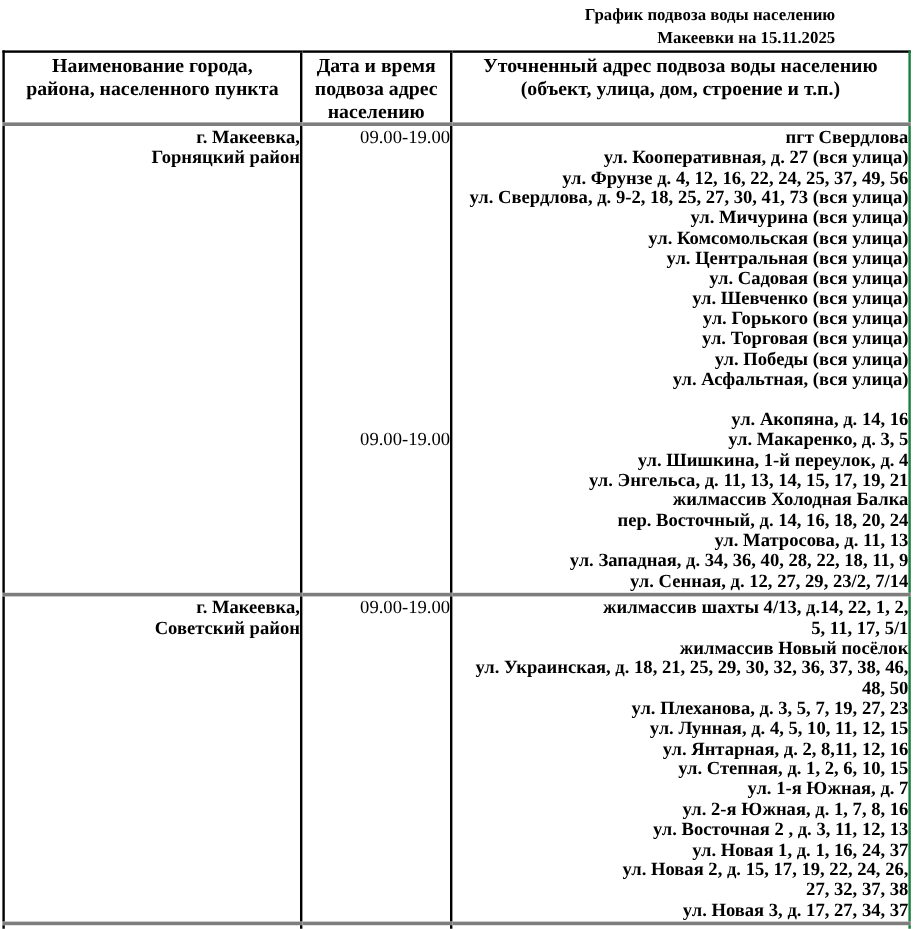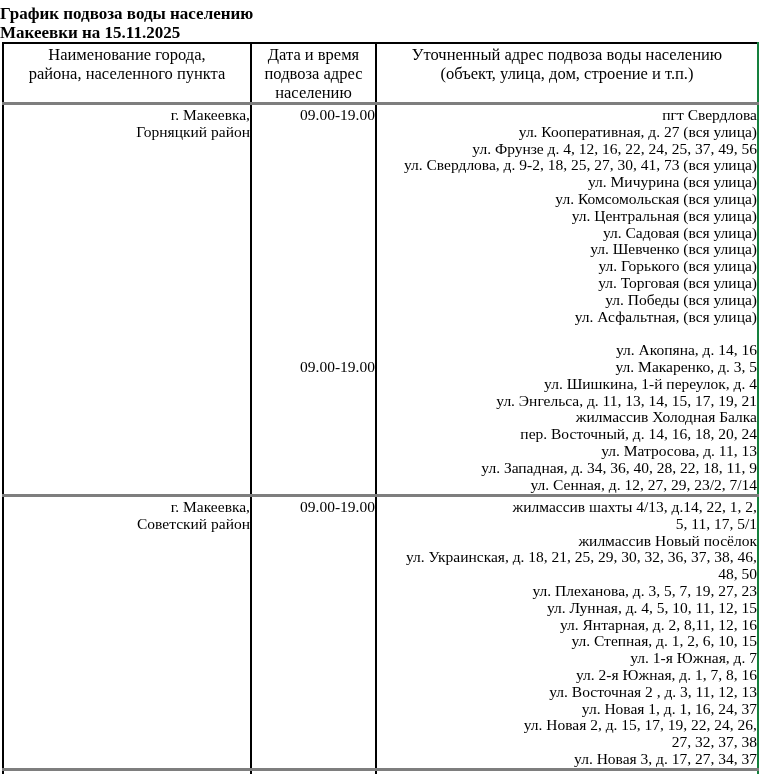--- a/index.html
+++ b/index.html
@@ -3,22 +3,22 @@
 <meta charset="utf-8">
 <style>
   html, body { margin: 0; padding: 0; }
   body {
     width: 764px; height: 774px; overflow: hidden;
     background: #ffffff; color: #000000;
     font-family: "Liberation Serif", serif;
   }
   .title {
     width: 676px; padding-top: 5px;
-    text-align: left; font-weight: bold;
-    font-size: 17px; line-height: 18.5px;
+    text-align: right; font-weight: bold;
+    font-size: 14px; line-height: 18.5px; margin-left: 20px;
   }
   table.schedule {
     border-collapse: collapse; table-layout: fixed;
     margin-left: 2px; width: 755px;
   }
   .schedule th, .schedule td {
     border-left: 2px solid #000; padding: 0; vertical-align: top;
   }
   .schedule th:last-child, .schedule td:last-child { border-right: 2px solid #15803d; }
   .schedule thead th {
@@ -27,21 +27,21 @@
     text-align: center; height: 57px; padding-top: 1px;
   }
   .schedule tbody td {
     border-bottom: 3px solid #7e7e7e;
     font-size: 15.5px; line-height: 16.8px;
     text-align: right; padding-top: 2px;
   }
   .r1 td { height: 387px; }
   .r2 td { height: 269px; }
   .r3 td { height: 24px; }
-  .line { white-space: nowrap; }
+  .line { white-space: nowrap; font-weight: bold; }
   .time { white-space: nowrap; }
   .time-offset { margin-top: 235px; }
 </style>
 </head>
 <body>
 
 <div class="page">
 
   <div class="title">
     <div>График подвоза воды населению</div>

